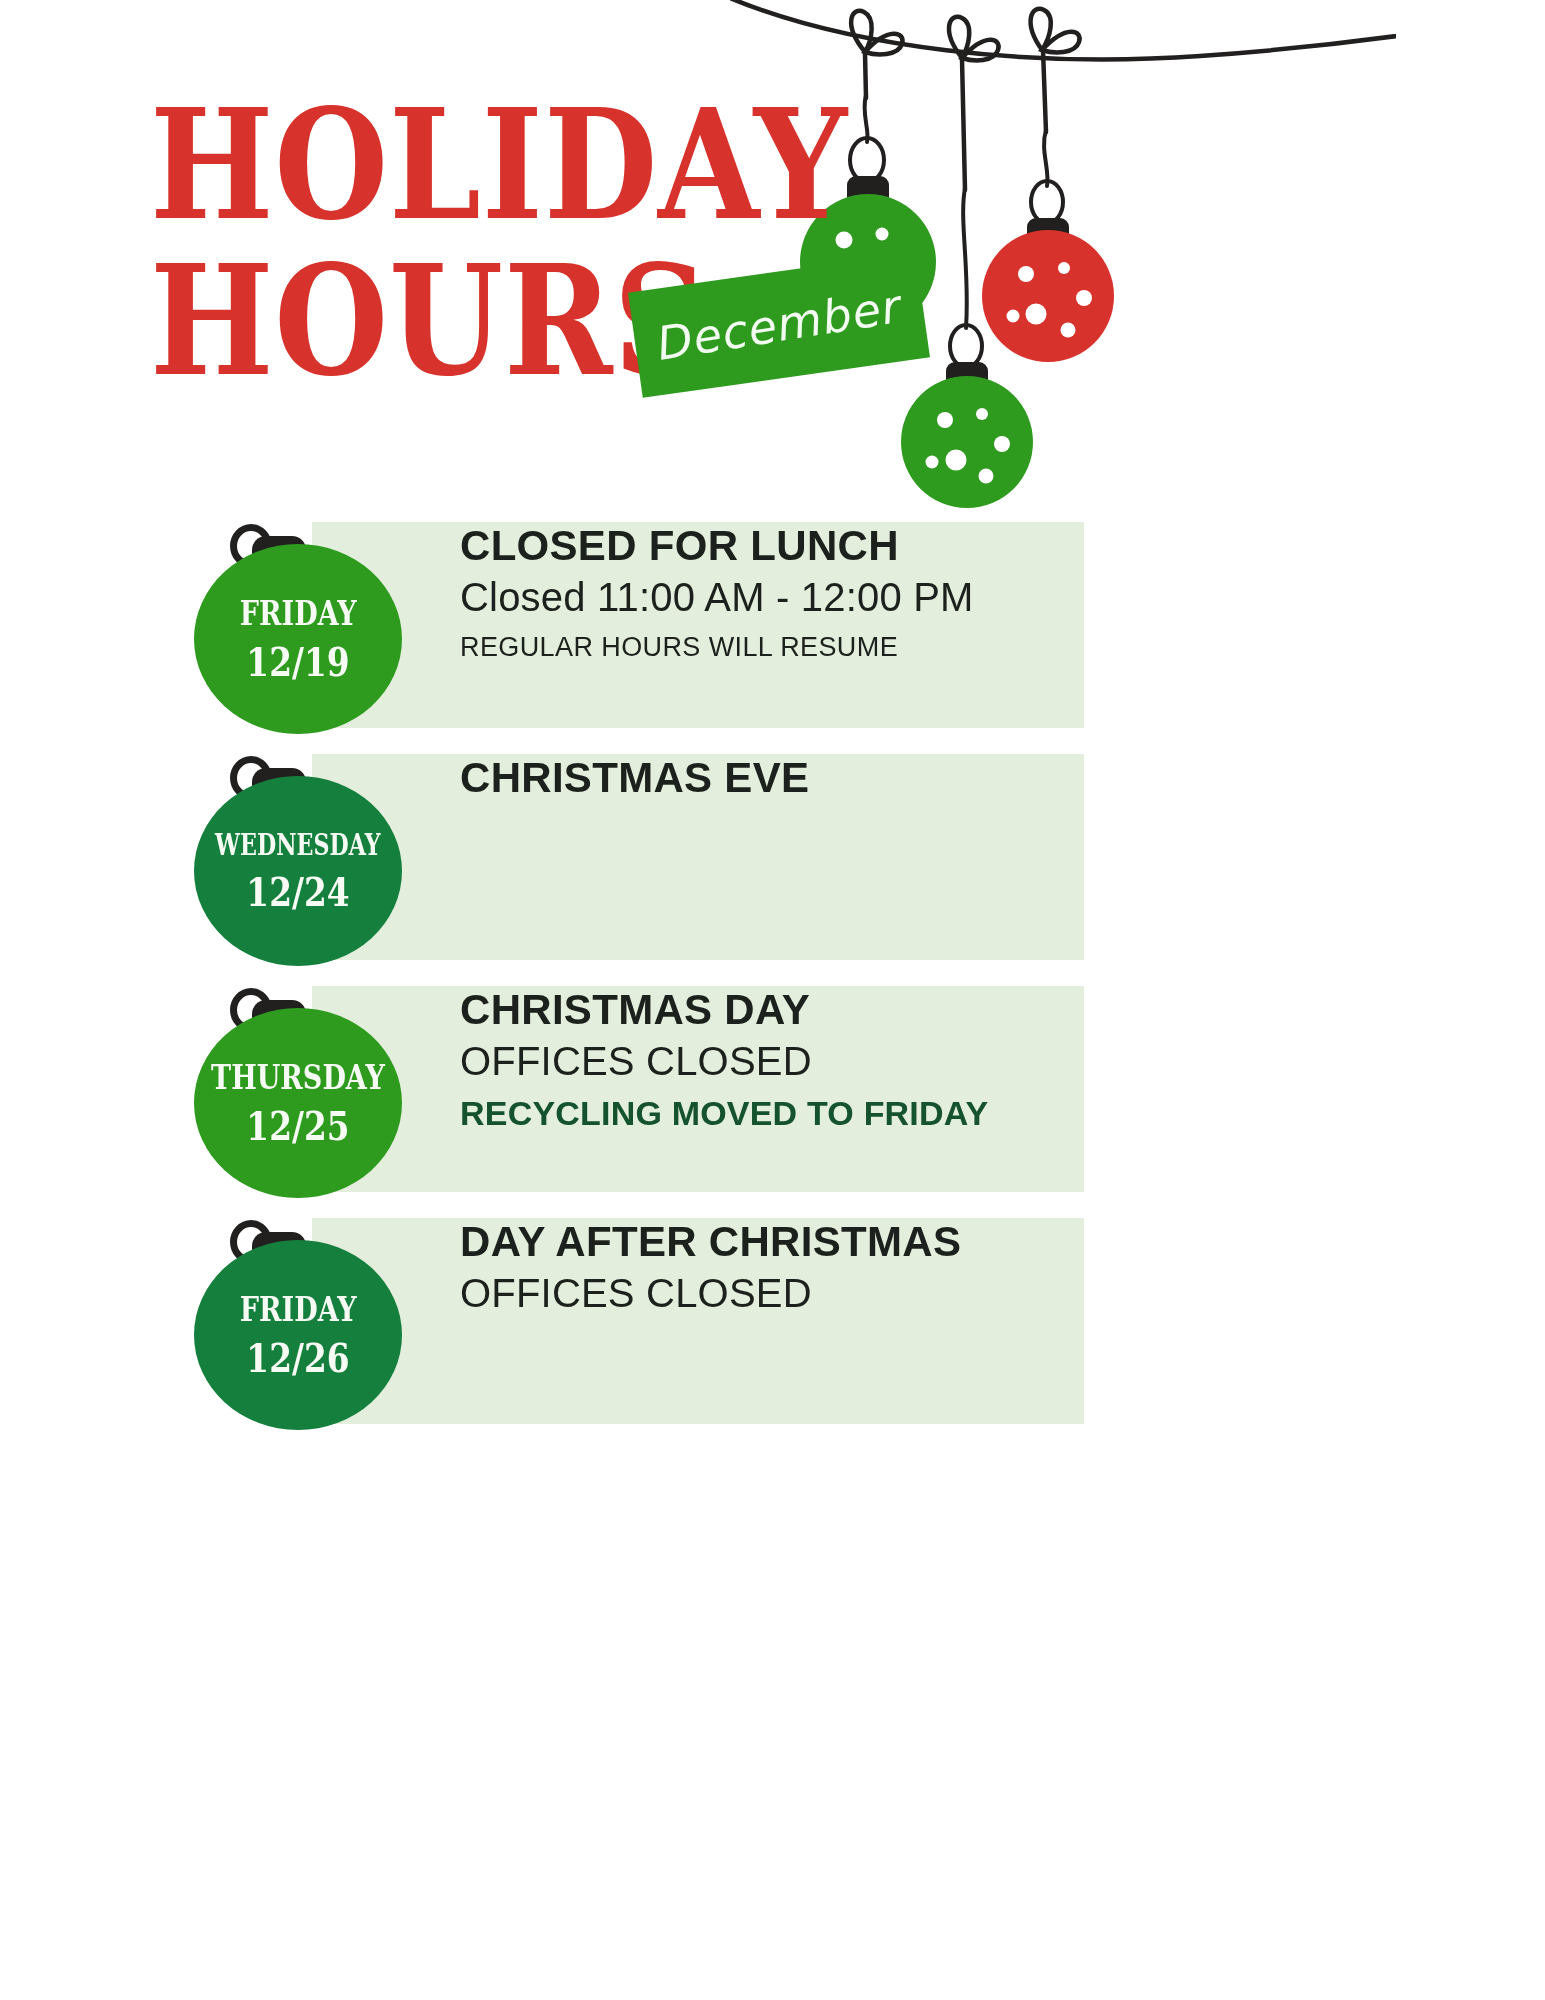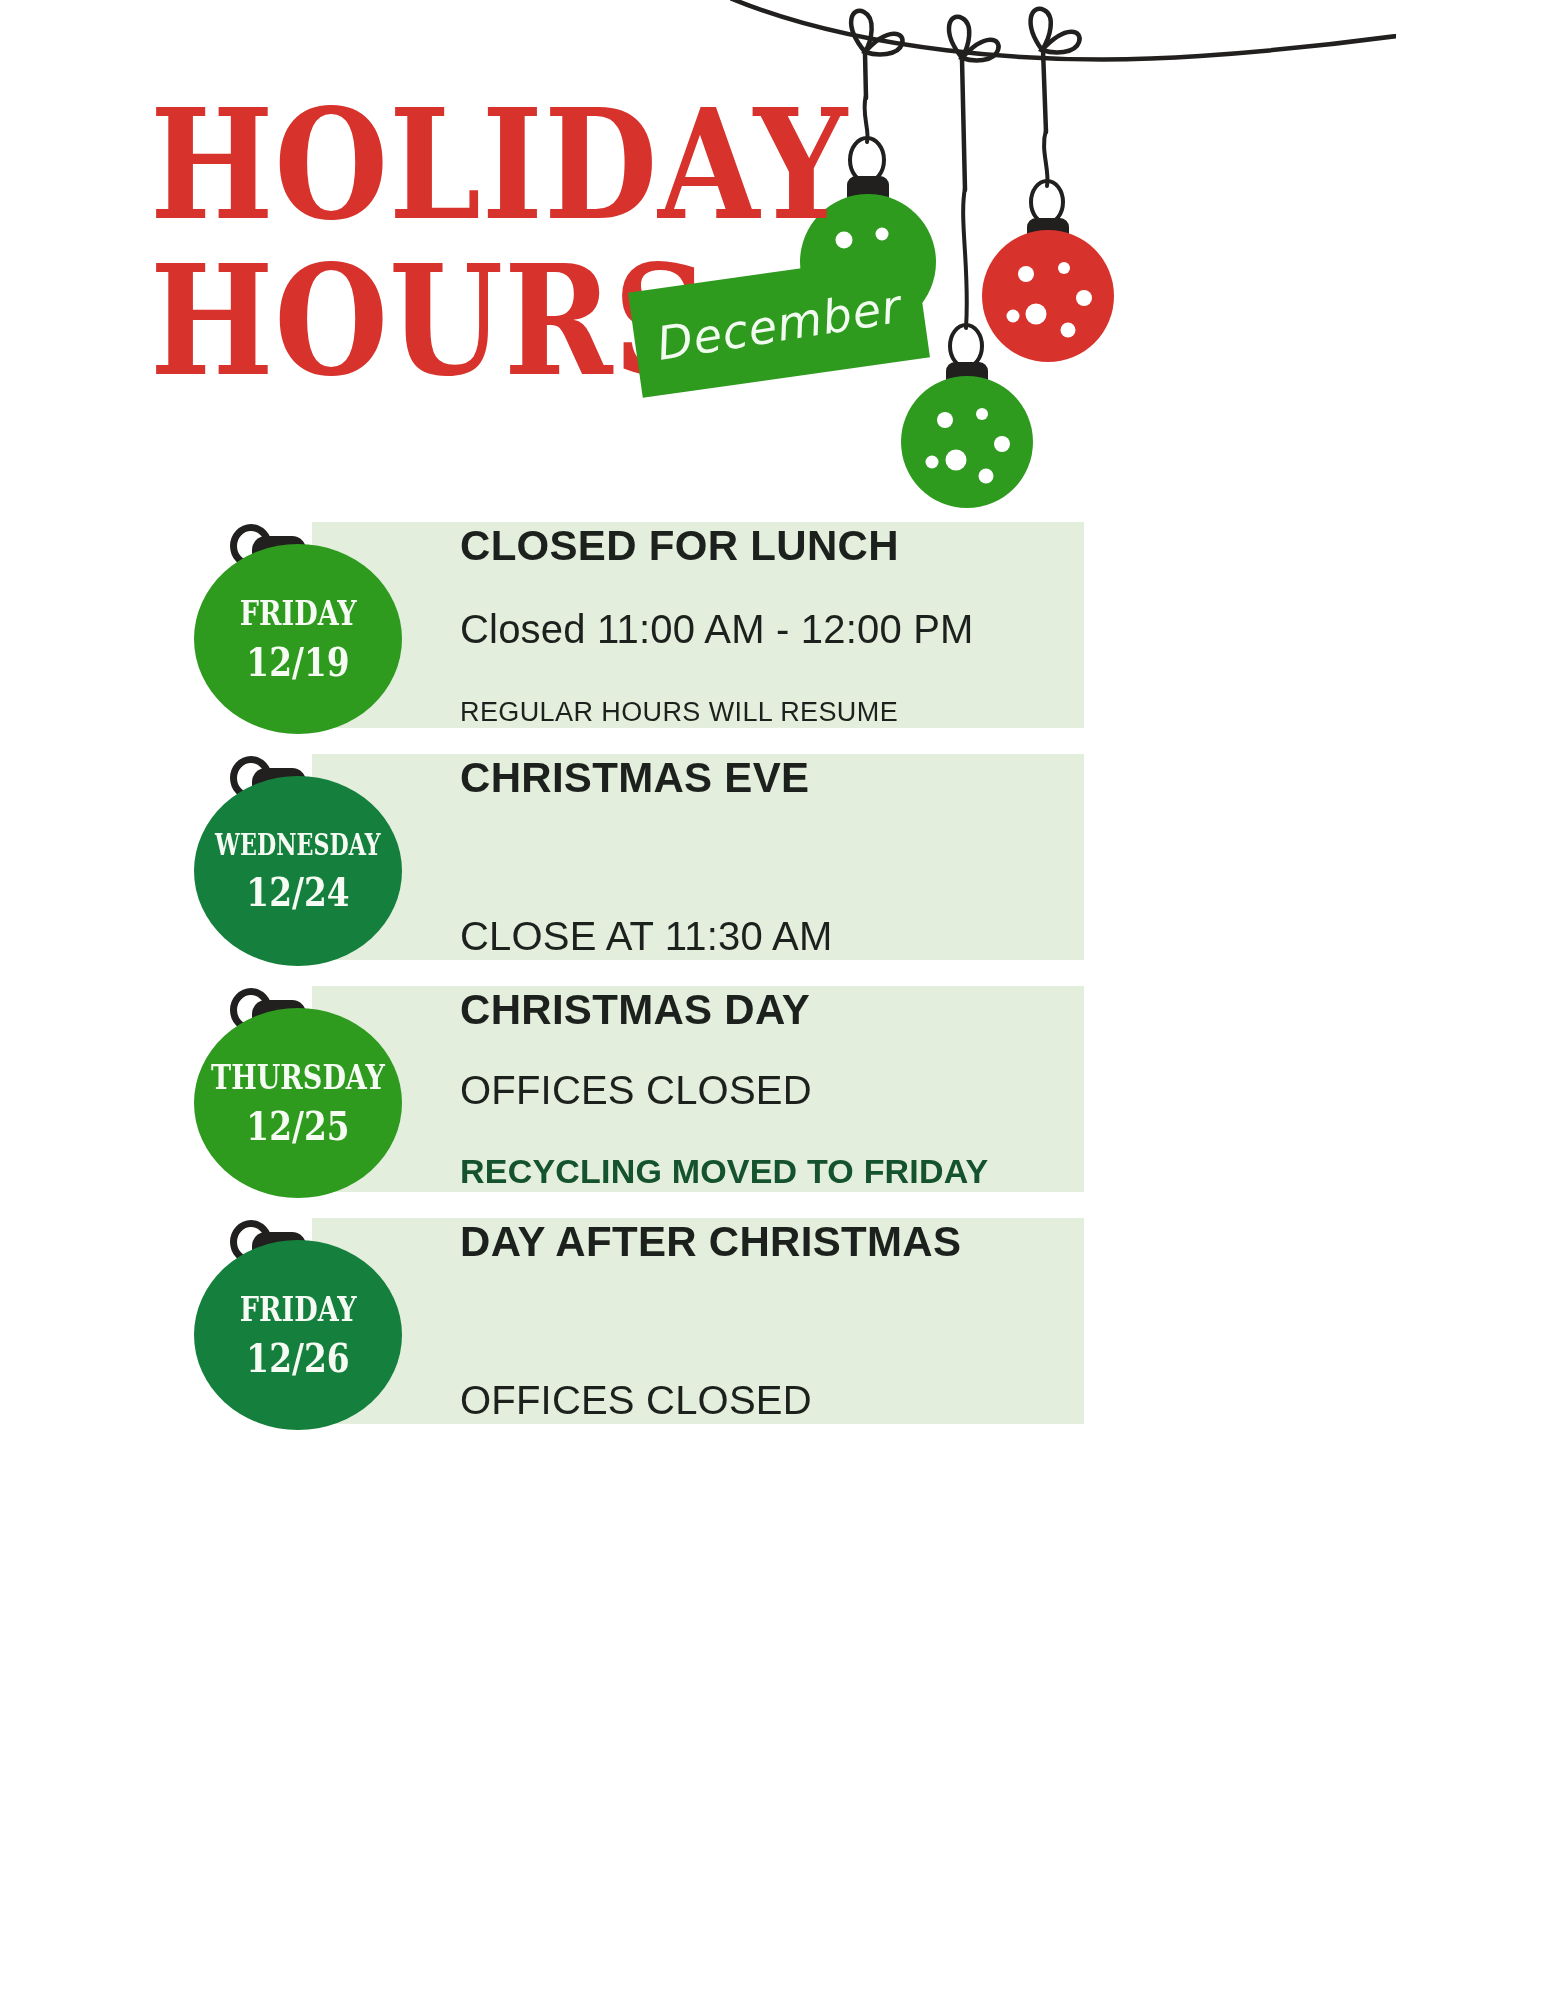--- a/index.html
+++ b/index.html
@@ -54,21 +54,21 @@
   .rows{position:absolute;left:0;top:522px;width:1545px;padding-left:36px;}
   .row{position:relative;height:206px;margin-bottom:26px;}
   .row .band{
     position:absolute;left:276px;top:0;
     width:772px;height:206px;
     background:#E3EEDC;
   }
   .row .text{
     position:absolute;left:424px;top:0;
     width:620px;height:206px;
-    display:flex;flex-direction:column;justify-content:space-between;
+    display:flex;flex-direction:column;justify-content:flex-start;
   }
   .headline{
     font-size:42px;font-weight:700;color:#1D211D;
     letter-spacing:0.3px;line-height:1.12;
   }
   .subline{
     font-size:40px;font-weight:400;color:#1D211D;
     letter-spacing:0.2px;line-height:1.2;margin-top:4px;
   }
   .subline.small{font-size:27px;margin-top:10px;letter-spacing:0.4px;}
@@ -220,21 +220,20 @@
         <div class="loop"></div>
         <div class="cap"></div>
       </div>
       <div class="badge-ball red">
         <div class="badge-day long">WEDNESDAY</div>
         <div class="badge-date">12/24</div>
       </div>
     </div>
     <div class="text">
       <div class="headline">CHRISTMAS EVE</div>
-      <div class="subline">CLOSE AT 11:30 AM</div>
 
     </div>
   </div>
       <div class="row">
     <div class="band"></div>
     <div class="badge-wrap">
       <div class="badge-cap">
         <div class="loop"></div>
         <div class="cap"></div>
       </div>

